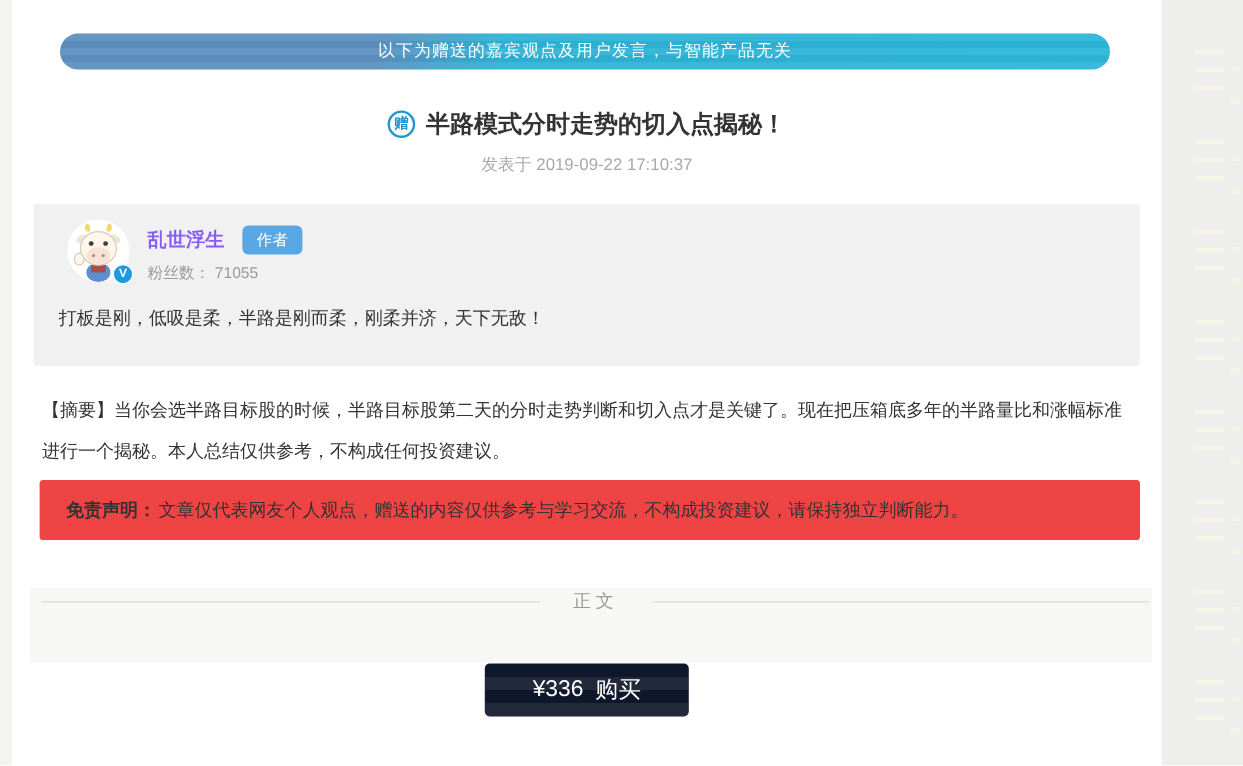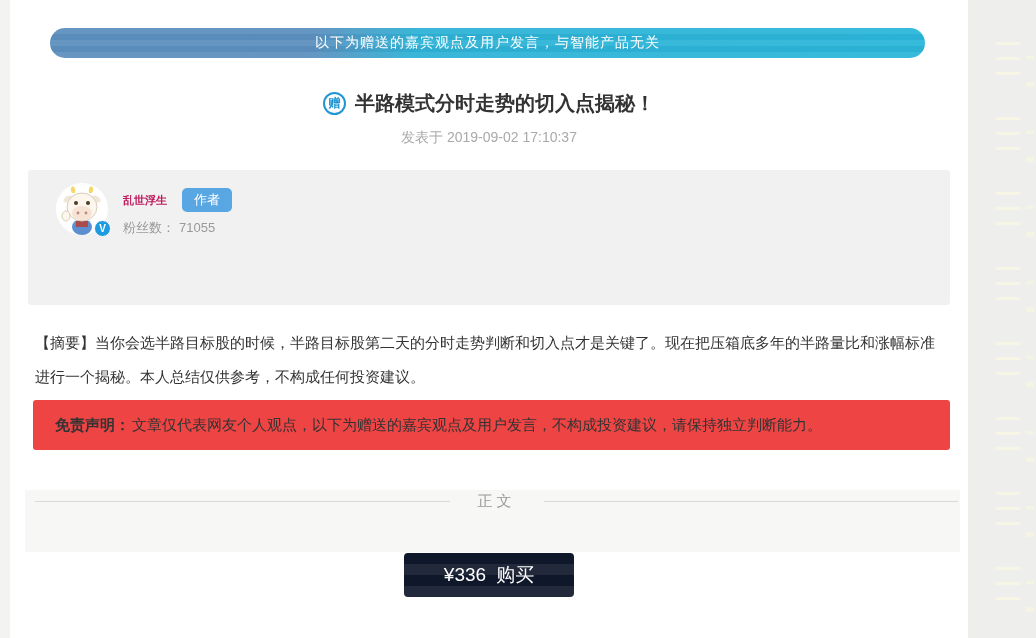--- a/index.html
+++ b/index.html
@@ -48,21 +48,21 @@
   .author-card { position:absolute; left:18px; top:170px; width:922px; height:135px;
     background:#f1f1f1; border-radius:3px; padding:13px 20px; }
   .author-row { display:flex; align-items:flex-start; }
   .avatar-wrap { position:relative; width:52px; height:52px; margin-left:8px; cursor:pointer; }
   .avatar-wrap svg { display:block; width:52px; height:52px; }
   .v-badge { position:absolute; right:-3px; bottom:-2px; width:17px; height:17px;
     background:#1e9ae0; border:1px solid #ffffff; border-radius:50%; color:#ffffff;
     font-size:10px; font-weight:bold; display:flex; align-items:center; justify-content:center; }
   .author-meta { margin-left:15px; padding-top:5px; }
   .name-row { display:flex; align-items:center; }
-  .author-name { font-size:11px; font-weight:bold; color:#be185d; cursor:pointer;text-align:right; }
+  .author-name { font-size:16px; font-weight:bold; color:#8b5cf6; cursor:pointer;text-align:right; }
   .role-badge { margin-left:15px; background:#58a7e2; color:#ffffff; font-size:13px;
     padding:3px 12px; border-radius:5px; }
   .fans-row { margin-top:7px; color:#999999; font-size:13px; }
   .fans-row .count { margin-left:4px; }
   .author-quote { margin-top:19px; margin-left:1px; color:#333333; font-size:15px; }
 
   
   .summary { position:absolute; left:25px; top:326px; width:912px; color:#333333;
     font-size:15px; line-height:34px; }
 
@@ -101,21 +101,21 @@
 
     <div class="banner">
       <span>以下为赠送的嘉宾观点及用户发言，与智能产品无关</span>
     </div>
 
     <div class="title-row">
       <span class="gift-icon">赠</span>
       <h1>半路模式分时走势的切入点揭秘！</h1>
     </div>
 
-    <div class="pub-date">发表于 2019-09-02 17:10:37</div>
+    <div class="pub-date">发表于 2019-09-22 17:10:37</div>
 
     <div class="author-card">
       <div class="author-row">
         <div class="avatar-wrap">
           <svg viewBox="0 0 52 52">
             <circle cx="26" cy="26" r="26" fill="#ffffff"></circle>
             <ellipse cx="26" cy="44" rx="10" ry="8" fill="#5b8fd0"></ellipse>
             <rect x="20" y="38" width="12" height="6" fill="#c0392b" opacity="0.8"></rect>
             <ellipse cx="12" cy="16" rx="5" ry="3" fill="#f0e6d8" transform="rotate(-30 12 16)"></ellipse>
             <ellipse cx="40" cy="16" rx="5" ry="3" fill="#f0e6d8" transform="rotate(30 40 16)"></ellipse>
@@ -134,27 +134,28 @@
         <div class="author-meta">
           <div class="name-row">
             <span class="author-name">乱世浮生</span>
             <span class="role-badge">作者</span>
           </div>
           <div class="fans-row">
             <span>粉丝数：</span><span class="count">71055</span>
           </div>
         </div>
       </div>
+      <p class="author-quote">打板是刚，低吸是柔，半路是刚而柔，刚柔并济，天下无敌！</p>
     </div>
 
     <p class="summary">【摘要】当你会选半路目标股的时候，半路目标股第二天的分时走势判断和切入点才是关键了。现在把压箱底多年的半路量比和涨幅标准进行一个揭秘。本人总结仅供参考，不构成任何投资建议。</p>
 
     <div class="disclaimer">
       <b>免责声明：</b>
-      <span>文章仅代表网友个人观点，以下为赠送的嘉宾观点及用户发言，不构成投资建议，请保持独立判断能力。</span>
+      <span>文章仅代表网友个人观点，赠送的内容仅供参考与学习交流，不构成投资建议，请保持独立判断能力。</span>
     </div>
 
     <div class="locked-band"></div>
 
     <div class="divider">
       <span class="line"></span>
       <span class="divider-label">正文</span>
       <span class="line"></span>
     </div>
 

